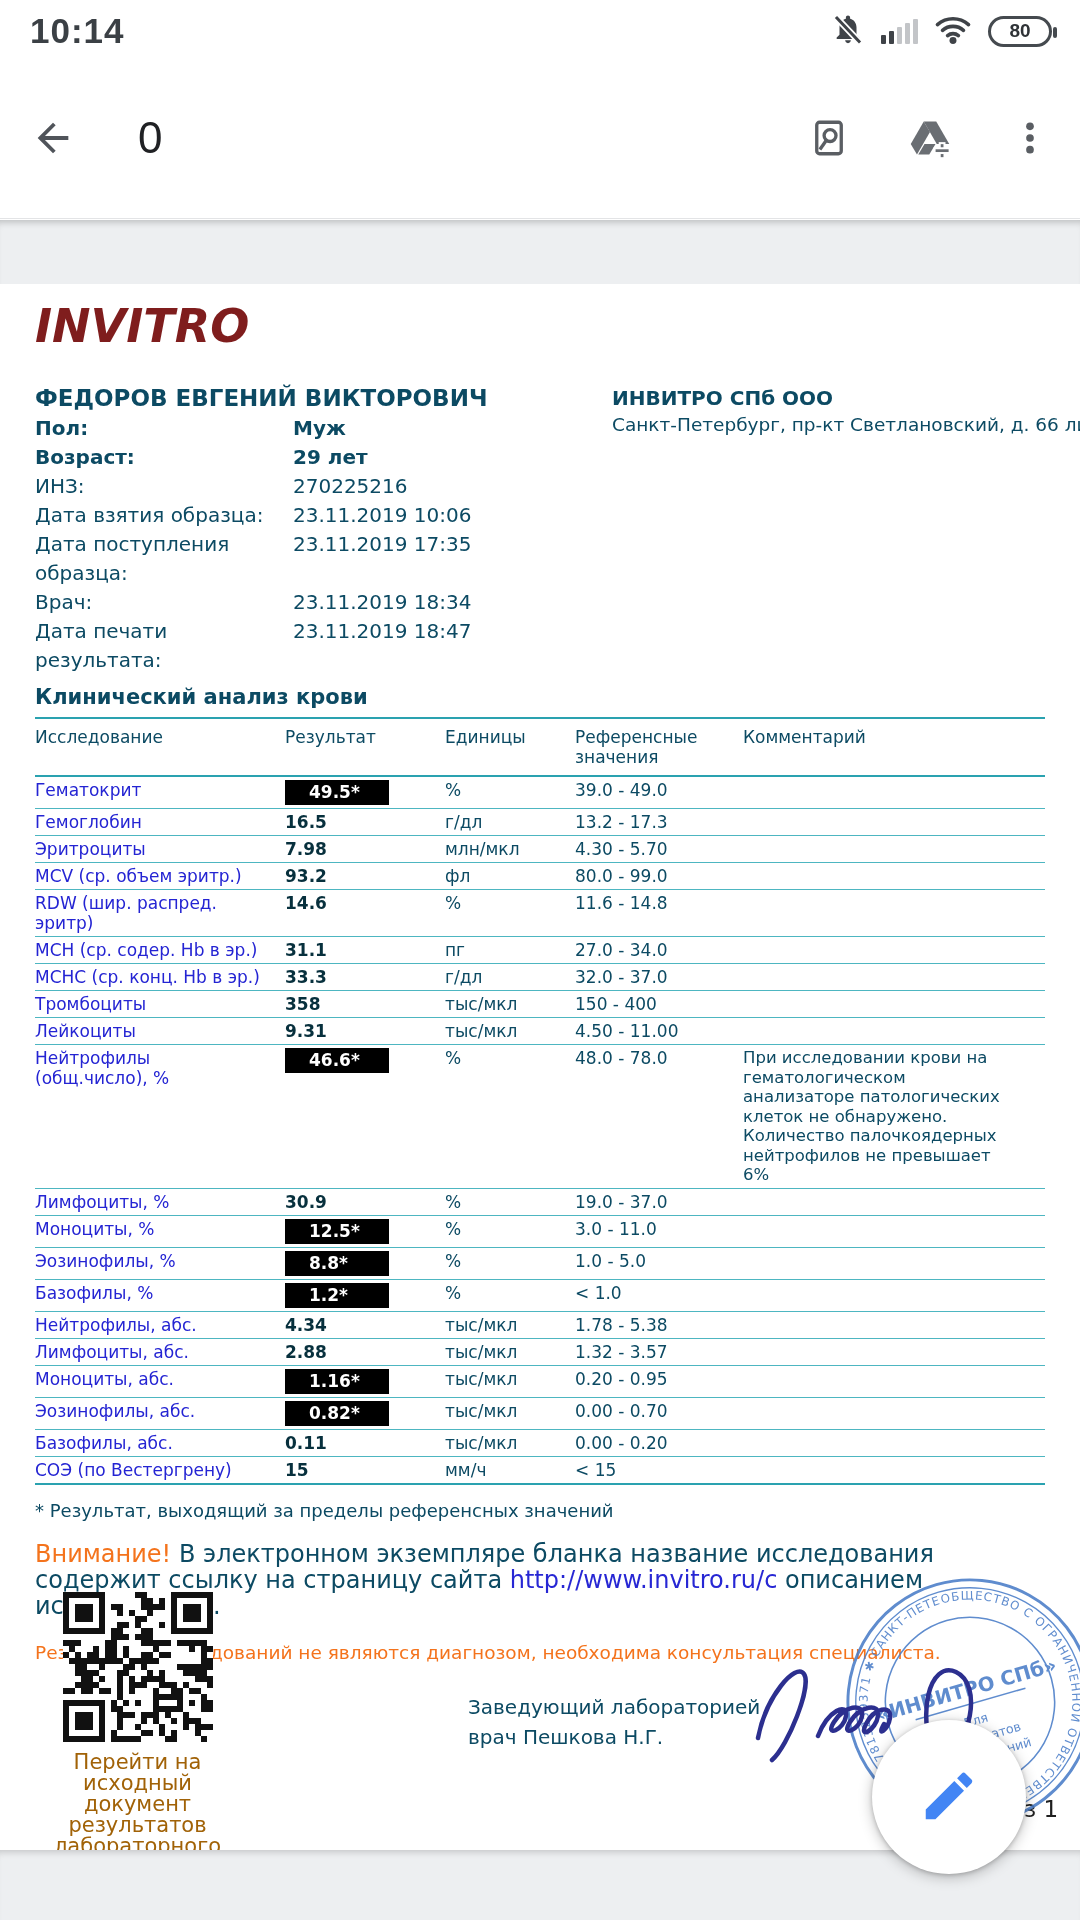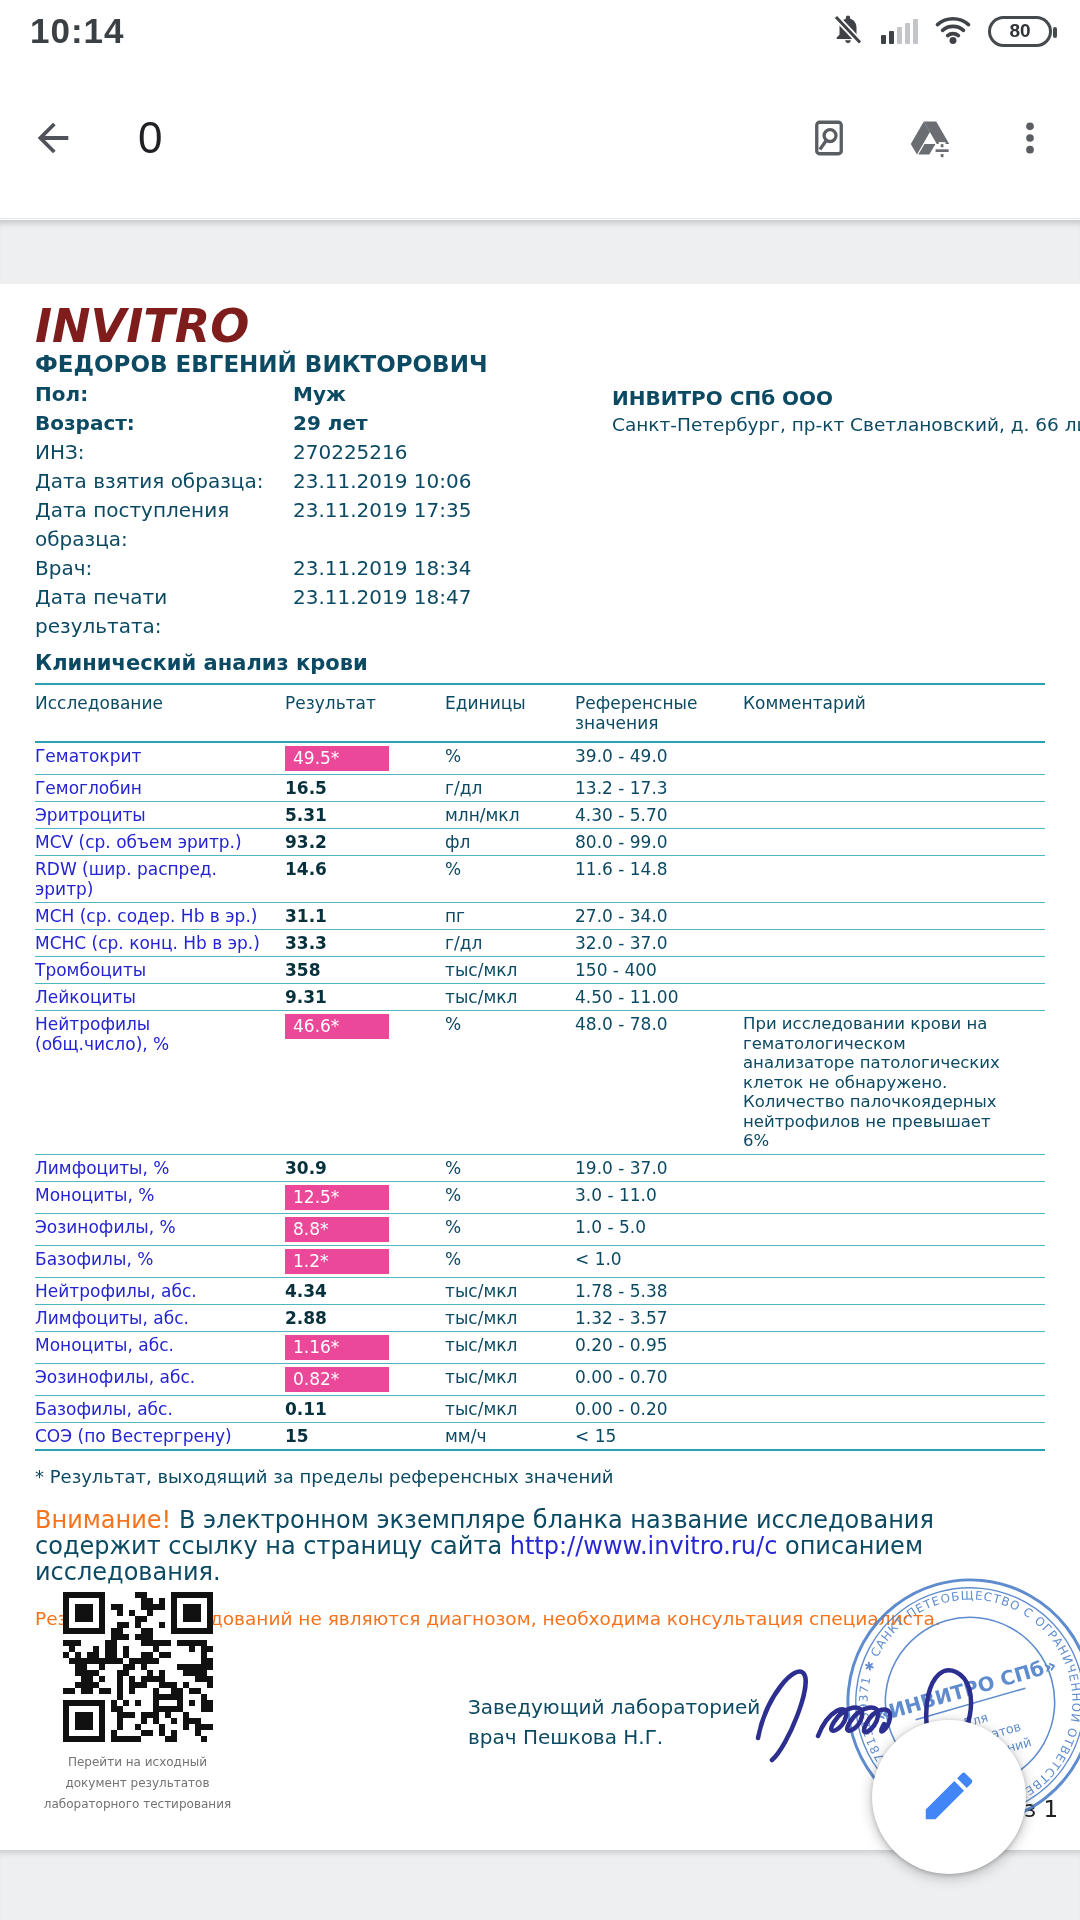--- a/index.html
+++ b/index.html
@@ -34,55 +34,55 @@
   .viewer-gap{position:absolute;top:220px;left:0;right:0;height:64px;background:#edeff1;
     box-shadow:inset 0 7px 7px -5px rgba(0,0,0,.22);}
   .bottom-band{position:absolute;top:1850px;left:0;right:0;height:70px;background:#edeff1;
     box-shadow:inset 0 7px 7px -5px rgba(0,0,0,.18);}
 
   
   .page{position:absolute;top:284px;left:0;width:1080px;height:1566px;background:#fff;}
   .content{padding:18px 35px 0 35px;color:#0c4a63;}
   .logo{font-size:46px;line-height:48px;font-weight:700;font-style:italic;color:#7f1d1d;
         letter-spacing:0px;}
-  .patient-name{font-size:23px;line-height:28px;font-weight:700;}
+  .patient-name{margin-top:34px;font-size:23px;line-height:28px;font-weight:700;}
   .info-grid{margin-top:2px;}
   .info-row{display:grid;grid-template-columns:258px auto;font-size:20px;line-height:29px;}
   .info-row.b{font-weight:700;}
   .org{position:absolute;left:612px;top:100px;width:470px;}
   .org-name{font-size:20px;line-height:28px;font-weight:700;color:#0c4a63;}
   .org-addr{font-size:18.5px;line-height:26px;color:#0c4a63;white-space:nowrap;}
 
   .section-title{margin-top:10px;font-size:21px;line-height:24px;font-weight:700;}
 
   
   .rtable{margin-top:8px;border-top:2px solid #2aa2b0;border-bottom:2px solid #2aa2b0;}
   .t-head{display:grid;grid-template-columns:250px 160px 130px 168px 1fr;
     padding:8px 0;font-size:17.5px;line-height:23px;color:#0c4a63;
     border-bottom:2px solid #2aa2b0;}
   .t-row{display:grid;grid-template-columns:250px 160px 130px 168px 1fr;
     padding:3px 0;border-bottom:1px solid #4db6c1;align-items:start;}
   .t-row:last-child{border-bottom:none;}
   .c{font-size:17px;line-height:20px;}
   .c.name{color:#2424d3;padding-right:20px;}
   .c.res{font-weight:700;color:#07303d;}
-  .chip{display:inline-block;background:#ec4899;color:#fff;font-weight:400;
-        padding:2px 8px;min-width:104px;box-sizing:border-box;line-height:21px;}
+  .chip{display:inline-block;background:#000000;color:#fff;font-weight:700;
+        padding:2px 24px;min-width:104px;box-sizing:border-box;line-height:21px;}
   .c.comment{font-size:16.5px;line-height:19.5px;max-width:272px;}
 
   .footnote{margin-top:14px;font-size:18px;line-height:24px;}
   .warning{margin:18px 0 0 0;font-size:24px;line-height:26px;color:#0c4a63;}
   .orange{color:#f4731c;}
   .link{color:#2727d4;text-decoration:none;}
   .advice{margin-top:22px;font-size:18.5px;line-height:24px;color:#f4731c;}
 
   
   .qr-block{position:absolute;left:20px;top:1308px;width:235px;text-align:center;}
   .qr{width:150px;height:150px;margin:0 auto 10px auto;}
-  .qr-cap{font-size:12px;line-height:21px;color:#737373;}
+  .qr-cap{font-size:21px;line-height:21px;color:#a16207;}
   .sig-text{position:absolute;left:468px;top:1408px;font-size:20px;line-height:30px;color:#0c4a63;}
   .signature{position:absolute;left:730px;top:1336px;z-index:3;}
   .stamp{position:absolute;left:842px;top:1290px;width:256px;height:256px;opacity:.88;
          transform:rotate(-16deg);z-index:2;}
   .page-indicator{position:absolute;left:1024px;top:1512px;font-size:23px;color:#1f1f1f;z-index:1;}
 
   
   .fab{position:absolute;left:872px;top:1720px;width:154px;height:154px;border-radius:50%;
     background:#fff;box-shadow:0 3px 14px rgba(0,0,0,.25),0 1px 4px rgba(0,0,0,.2);
     display:flex;align-items:center;justify-content:center;z-index:10;}
@@ -221,21 +221,21 @@
           </div>
           <div class="t-row">
             <div class="c name">Гемоглобин</div>
             <div class="c res"><span>16.5</span></div>
             <div class="c">г/дл</div>
             <div class="c">13.2 - 17.3</div>
             <div class="c comment"></div>
           </div>
           <div class="t-row">
             <div class="c name">Эритроциты</div>
-            <div class="c res"><span>5.31</span></div>
+            <div class="c res"><span>7.98</span></div>
             <div class="c">млн/мкл</div>
             <div class="c">4.30 - 5.70</div>
             <div class="c comment"></div>
           </div>
           <div class="t-row">
             <div class="c name">MCV (ср. объем эритр.)</div>
             <div class="c res"><span>93.2</span></div>
             <div class="c">фл</div>
             <div class="c">80.0 - 99.0</div>
             <div class="c comment"></div>

